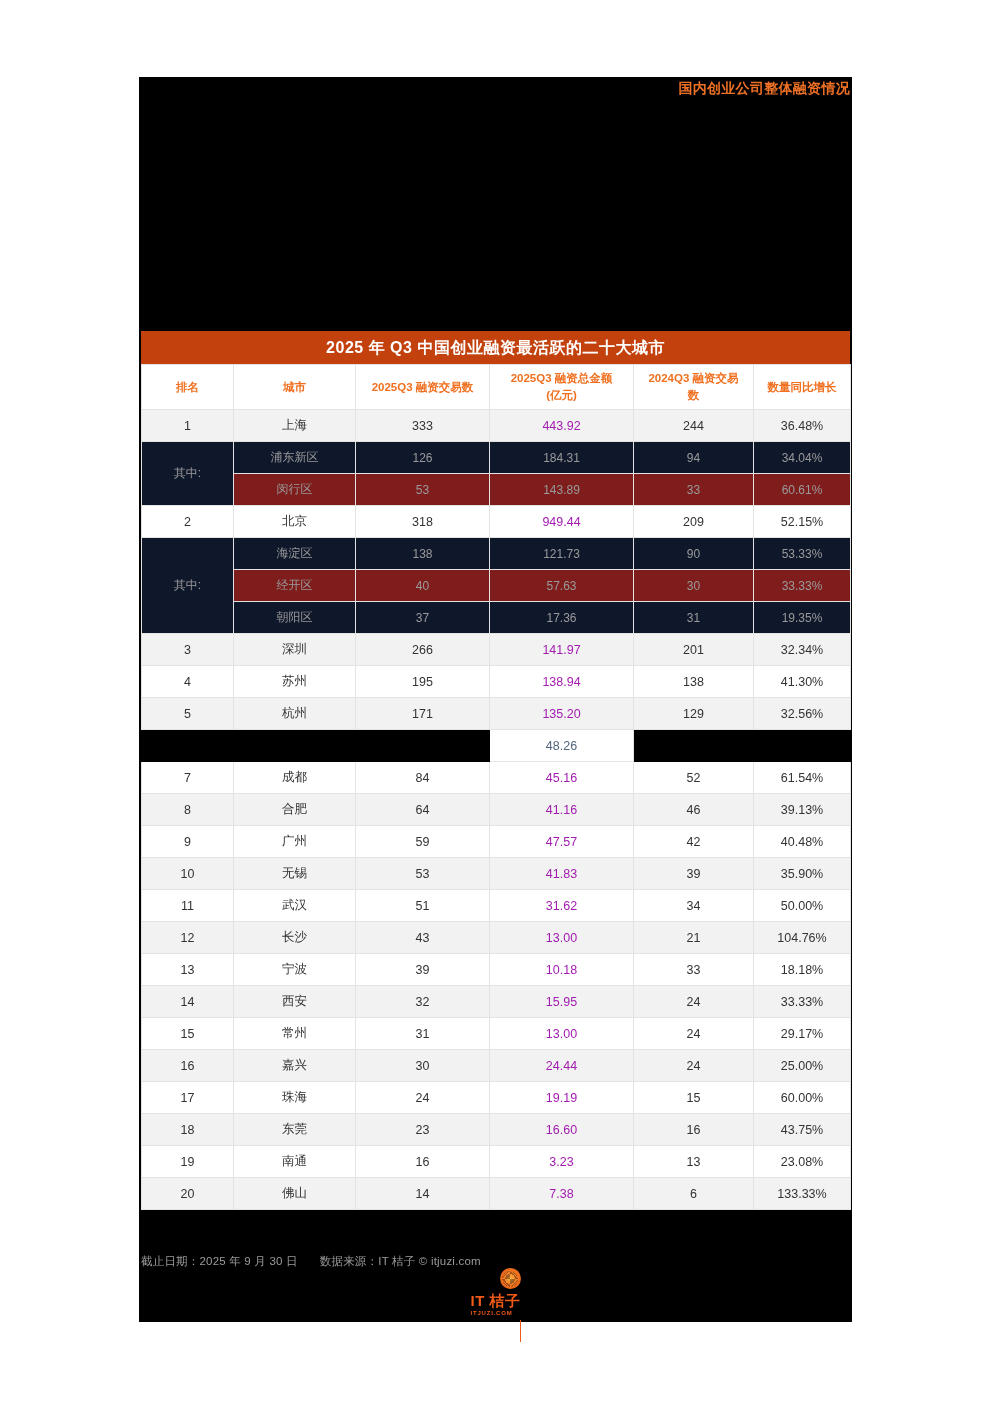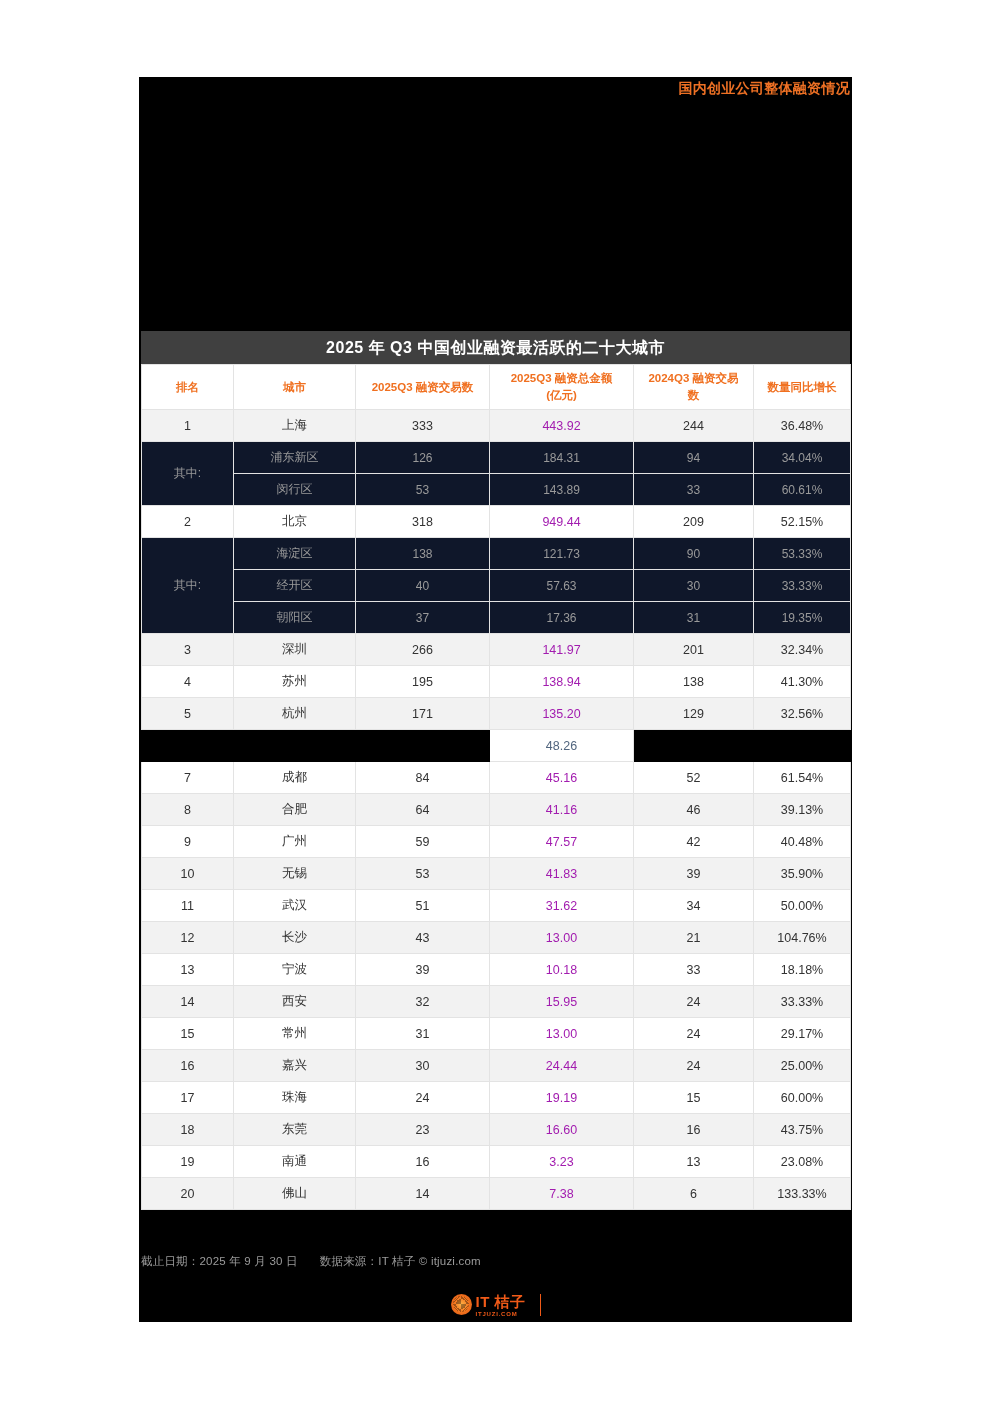--- a/index.html
+++ b/index.html
@@ -50,21 +50,21 @@
     left: 141px;
     top: 331px;
     width: 709px;
     background: #ffffff;
     box-sizing: border-box;
   }
 
   #table-title {
     height: 33px;
     line-height: 33px;
-    background: #404040;
+    background: #c2410c;
     color: #ffffff;
     text-align: center;
     font-size: 16px;
     font-weight: bold;
     letter-spacing: 0.5px;
   }
 
   table.data-table {
     width: 100%;
     border-collapse: collapse;
@@ -105,21 +105,21 @@
   tr.main-row.shaded td { background: #F2F2F2; }
   tr.main-row.plain  td { background: #FFFFFF; }
   tr.main-row td.amount { color: #a21caf; }
 
   tr.sub-row td {
     height: 32px;
     font-size: 12px;
     color: #9A9A9A;
   }
   tr.sub-row.shaded td { background: #0f172a; }
-  tr.sub-row.plain  td { background: #0f172a; }
+  tr.sub-row.plain  td { background: #7f1d1d; }
 
   td.group-label {
     color: #8A8A8A;
     font-size: 12px;
   }
   td.group-label.shaded { background: #F2F2F2; }
   td.group-label.plain  { background: #FFFFFF; }
 
   
   tr.redacted-row td {
@@ -159,22 +159,23 @@
     left: 139px;
     top: 1288px;
     width: 713px;
     height: 34px;
     display: flex;
     align-items: center;
     justify-content: center;
   }
   #logo-group {
     display: flex;
-    align-items: flex-start;
+    align-items: flex-end;
     gap: 4px;
+    flex-direction: column;
   }
   #logo-mark {
     width: 21px;
     height: 21px;
     border-radius: 50%;
     background:
       radial-gradient(circle at 50% 50%, #FFB347 0%, #F47920 45%, #D94F12 100%);
     position: relative;
     flex: none;
   }

